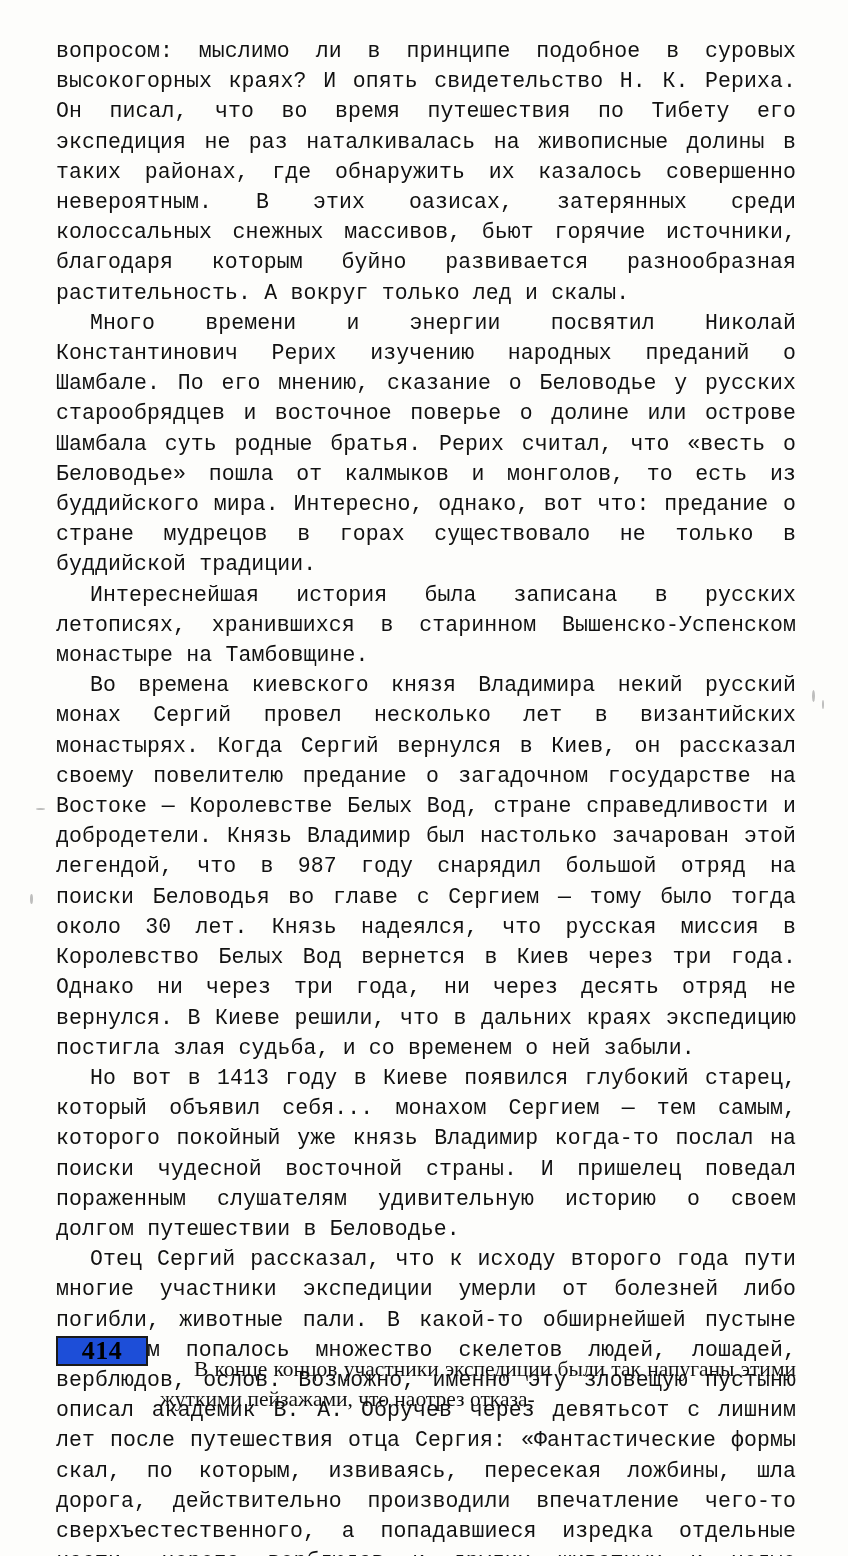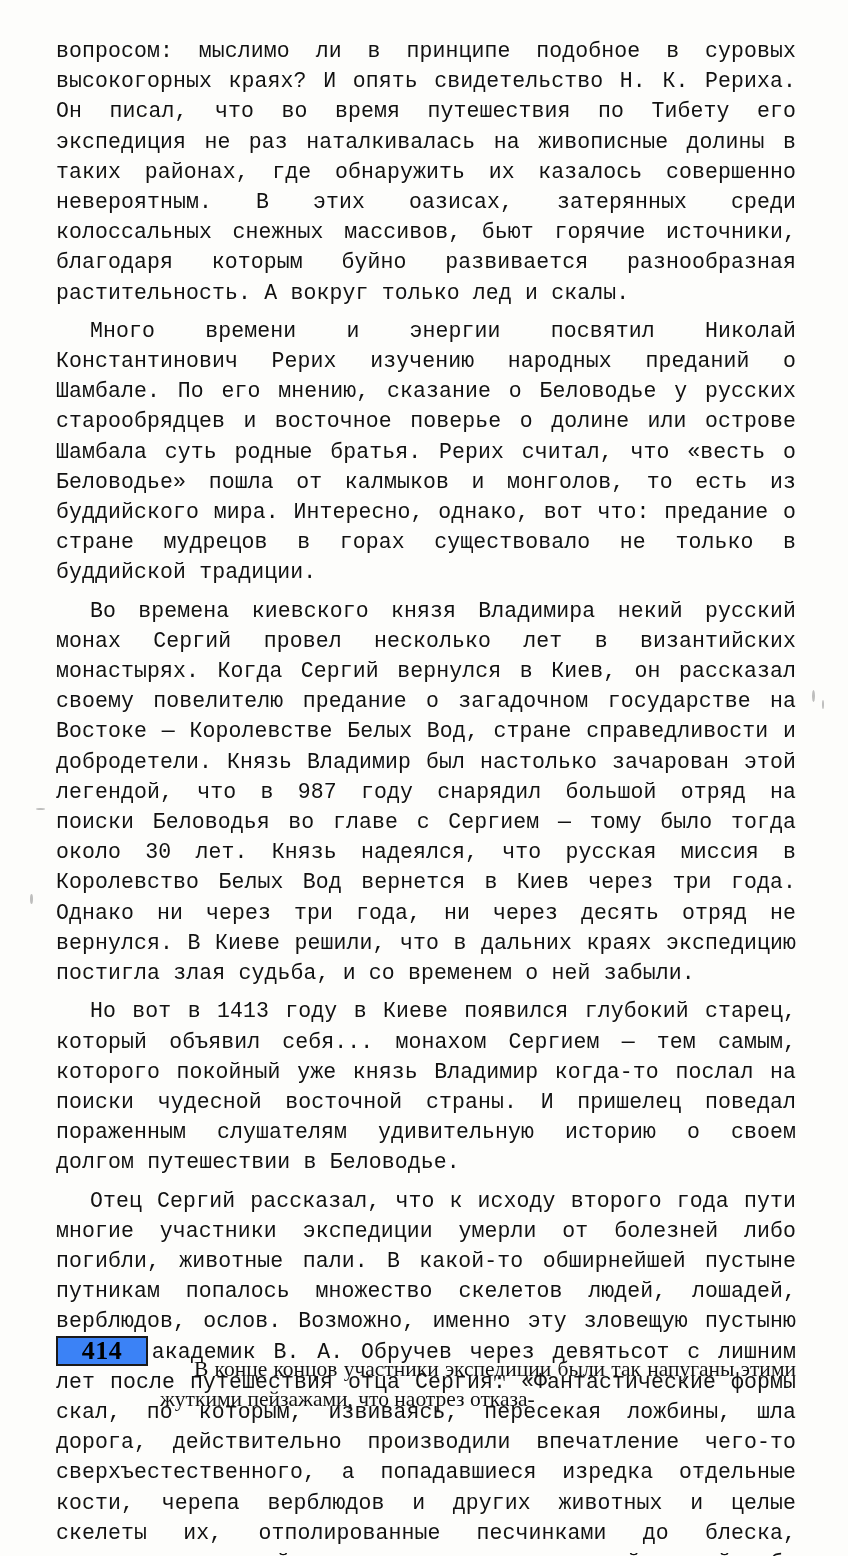--- a/index.html
+++ b/index.html
@@ -37,31 +37,31 @@
     text-justify: inter-word;
     margin: 0 0 0 0;
     text-indent: 0;
     letter-spacing: 0.1px;
     word-spacing: 0.2px;
   }
   .para.indent {
     text-indent: 34px;
   }
   .para + .para {
-    margin-top: 8px;
+    margin-top: 0;
   }
   .page-number-box {
     position: absolute;
     left: 56px;
     top: 1336px;
     width: 92px;
     height: 30px;
     border: 2px solid #1a1a1a;
     box-sizing: border-box;
-    background: #3b82f6;
+    background: #1d4ed8;
     display: flex;
     align-items: center;
     justify-content: center;
   }
   .page-number-box .num {
     font-family: "Liberation Serif", serif;
     font-weight: bold;
     font-size: 26px;
     letter-spacing: 0.5px;
     color: #000000;
@@ -89,20 +89,21 @@
   }
 </style>
 </head>
 <body>
 
 <div class="page">
 
   <div class="text-column">
     <p class="para">вопросом: мыслимо ли в принципе подобное в суровых высокогорных краях? И опять свидетельство Н. К. Рериха. Он писал, что во время путешествия по Тибету его экспедиция не раз наталкивалась на живописные долины в таких районах, где обнаружить их казалось совершенно невероятным. В этих оазисах, затерянных среди колоссальных снежных массивов, бьют горячие источники, благодаря которым буйно развивается разнообразная растительность. А вокруг только лед и скалы.</p>
     <p class="para indent">Много времени и энергии посвятил Николай Константинович Рерих изучению народных преданий о Шамбале. По его мнению, сказание о Беловодье у русских старообрядцев и восточное поверье о долине или острове Шамбала суть родные братья. Рерих считал, что «весть о Беловодье» пошла от калмыков и монголов, то есть из буддийского мира. Интересно, однако, вот что: предание о стране мудрецов в горах существовало не только в буддийской традиции.</p>
+    <p class="para indent">Интереснейшая история была записана в русских летописях, хранившихся в старинном Вышенско-Успенском монастыре на Тамбовщине.</p>
     <p class="para indent">Во времена киевского князя Владимира некий русский монах Сергий провел несколько лет в византийских монастырях. Когда Сергий вернулся в Киев, он рассказал своему повелителю предание о загадочном государстве на Востоке — Королевстве Белых Вод, стране справедливости и добродетели. Князь Владимир был настолько зачарован этой легендой, что в 987 году снарядил большой отряд на поиски Беловодья во главе с Сергием — тому было тогда около 30 лет. Князь надеялся, что русская миссия в Королевство Белых Вод вернется в Киев через три года. Однако ни через три года, ни через десять отряд не вернулся. В Киеве решили, что в дальних краях экспедицию постигла злая судьба, и со временем о ней забыли.</p>
     <p class="para indent">Но вот в 1413 году в Киеве появился глубокий старец, который объявил себя... монахом Сергием — тем самым, которого покойный уже князь Владимир когда-то послал на поиски чудесной восточной страны. И пришелец поведал пораженным слушателям удивительную историю о своем долгом путешествии в Беловодье.</p>
     <p class="para indent">Отец Сергий рассказал, что к исходу второго года пути многие участники экспедиции умерли от болезней либо погибли, животные пали. В какой-то обширнейшей пустыне путникам попалось множество скелетов людей, лошадей, верблюдов, ослов. Возможно, именно эту зловещую пустыню описал академик В. А. Обручев через девятьсот с лишним лет после путешествия отца Сергия: «Фантастические формы скал, по которым, извиваясь, пересекая ложбины, шла дорога, действительно производили впечатление чего-то сверхъестественного, а попадавшиеся изредка отдельные кости, черепа верблюдов и других животных и целые скелеты их, отполированные песчинками до блеска, усиливали мрачный вид местности, лишенной какой-либо растительности».</p>
   </div>
 
   <div class="page-number-box">
     <span class="num">414</span>
   </div>
 
   <p class="tail-para">В конце концов участники экспедиции были так напуганы этими жуткими пейзажами, что наотрез отказа-</p>

